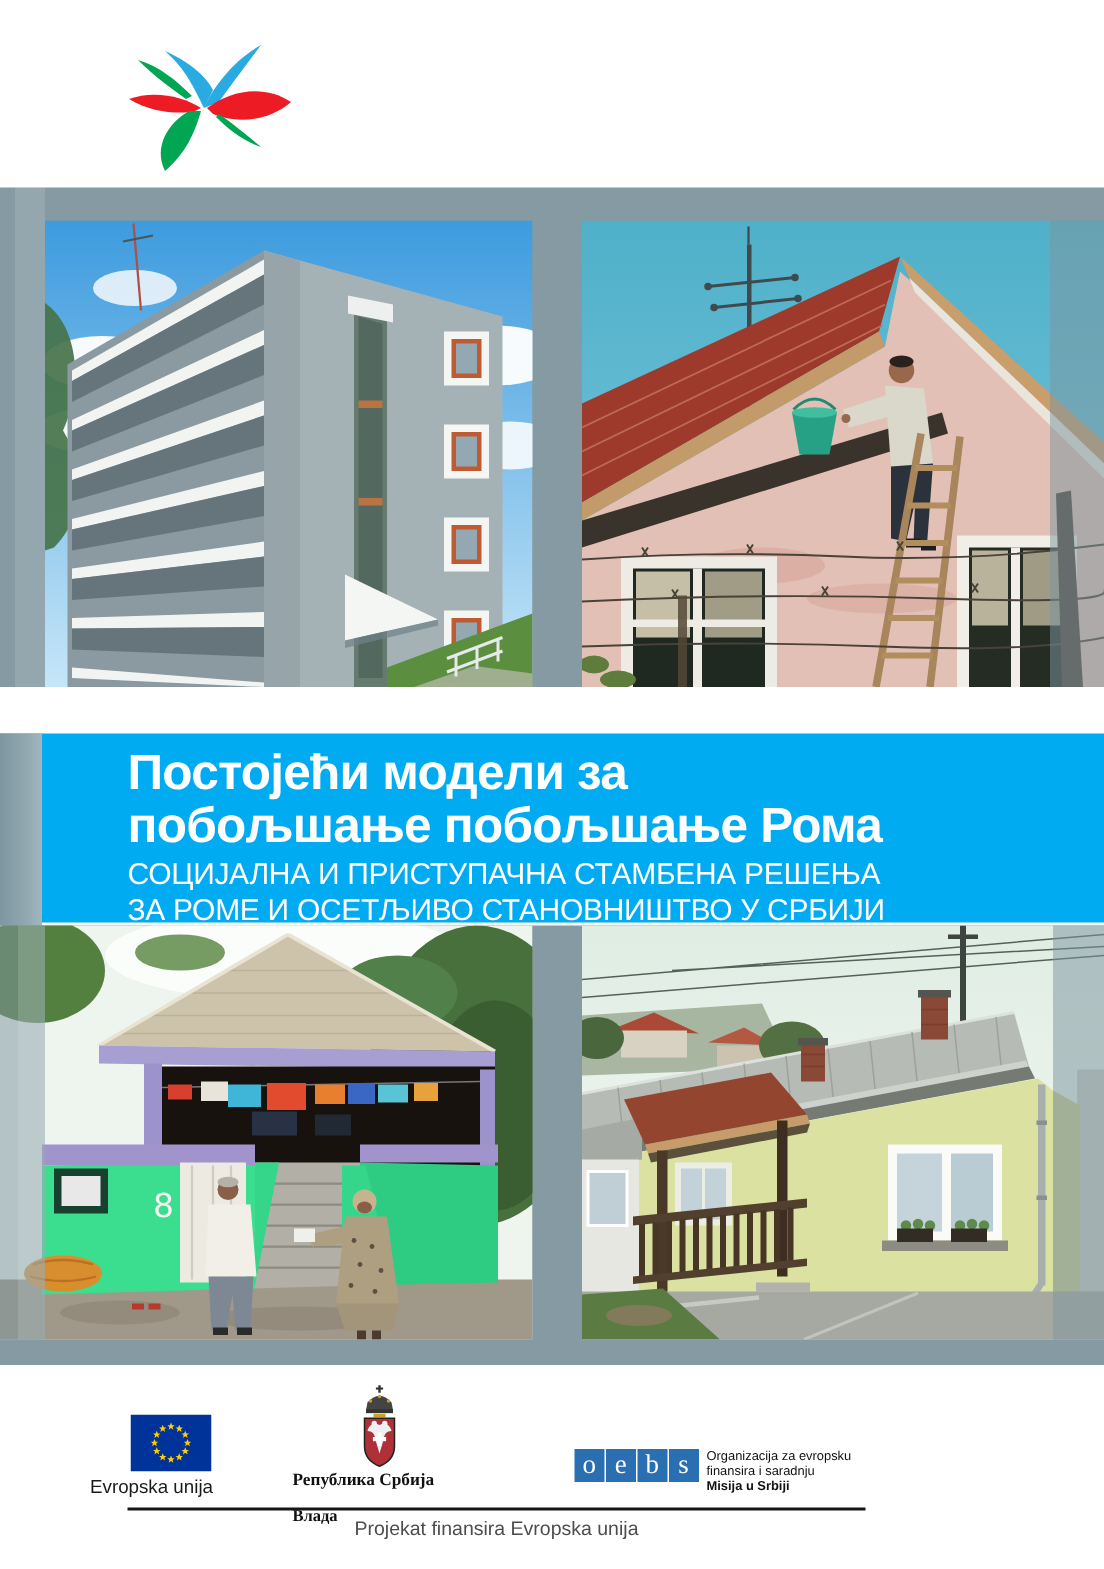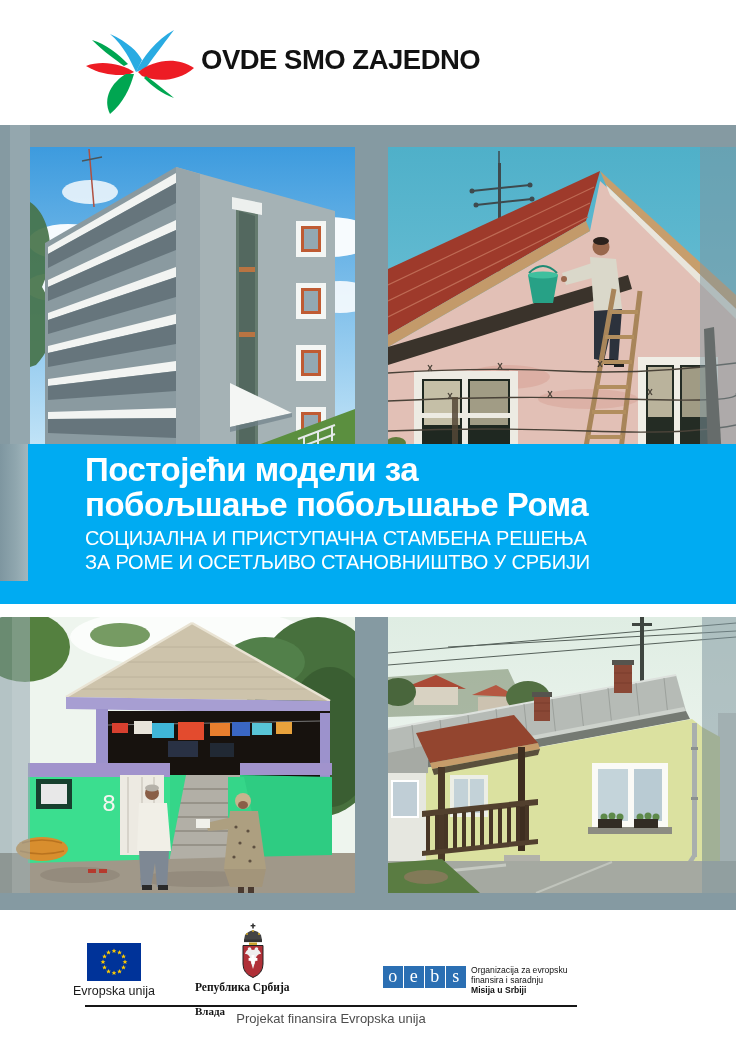--- a/index.html
+++ b/index.html
@@ -18,28 +18,28 @@
 
   
   .collage{left:0;width:736px;background:var(--collage-frame)}
   #collage-top{top:125px;height:333px}
   #collage-bottom{top:617px;height:293px}
   .photo{display:block}
   .overlay{background:rgba(126,150,159,.52)}
   .overlay-light{background:rgba(255,255,255,.13)}
 
   
-  #banner{left:0;top:444px;width:736px;height:160px;background:var(--accent-blue)}
+  #banner{left:0;top:489px;width:736px;height:126px;background:var(--accent-blue)}
   #banner-strip{left:0;top:0;width:28px;height:137px;
     background:linear-gradient(90deg,#7E96A0 0%,#8FA6AE 55%,#A2B6BD 100%)}
   .banner-title{left:85px;color:#fff;font-weight:700;font-size:33px;line-height:35px;white-space:nowrap;letter-spacing:-.5px}
   .banner-sub{left:85px;color:#fff;font-weight:400;font-size:20px;line-height:23.5px;white-space:nowrap;letter-spacing:-.2px}
 
   
-  .caption{font-size:12.5px;color:#1a1a1a;text-align:center}
+  .caption{font-size:12.5px;color:#1a1a1a;text-align:left}
   .gov-cap{font-family:"Liberation Serif",serif;text-align:left;color:#111}
   .gov-cap .l1{font-size:11.5px;font-weight:700}
   .gov-cap .l2{font-size:11px;font-weight:700;margin-top:12px}
   #oebs-squares{left:383px;top:966px;display:flex;gap:1.5px}
   .oebs-sq{width:19.5px;height:22px;background:var(--oebs-blue);color:#fff;
     font-family:"Liberation Serif",serif;font-size:18px;line-height:21px;text-align:center}
   #oebs-text{left:471px;top:966px;font-size:8.6px;line-height:9.8px;color:#111;white-space:nowrap}
   #oebs-text .bold{font-weight:700}
   #footer-rule{left:85px;top:1005px;width:492px;height:2px;background:#161616}
   #funding-note{left:85px;top:1011px;width:492px;text-align:center;font-size:13px;color:#4d4d4d}
@@ -51,21 +51,20 @@
 
   <svg class="abs" style="left:84px;top:28px" width="112" height="88" viewBox="0 0 112 88">
     <path d="M52,44 C46,32 40,18 26,6 C44,14 54,24 58,32 Z" fill="#29ABE2"></path>
     <path d="M52,44 C58,30 72,12 90,2 C78,18 66,34 62,40 Z" fill="#29ABE2"></path>
     <path d="M54,44 C70,32 92,28 110,40 C94,54 72,54 58,48 Z" fill="#ED1C24"></path>
     <path d="M50,44 C38,36 18,32 2,38 C18,48 38,48 46,46 Z" fill="#ED1C24"></path>
     <path d="M50,46 C46,60 40,74 26,86 C18,70 28,54 42,46 Z" fill="#00A651"></path>
     <path d="M44,36 C34,26 22,16 8,12 C20,24 32,32 40,38 Z" fill="#00A651"></path>
     <path d="M60,50 C68,58 78,66 90,70 C78,60 68,52 62,48 Z" fill="#00A651"></path>
   </svg>
-  <div class="abs hdr-title">OVDE SMO ZAJEDNO</div>
 
   <div class="abs collage" id="collage-top">
     <div class="abs overlay-light" style="left:10px;top:0;width:20px;height:333px"></div>
 
     <svg class="abs photo" style="left:30px;top:22px" width="325" height="311" viewBox="0 0 325 311" preserveAspectRatio="none">
       <defs>
           <linearGradient id="gA" x1="0" y1="0" x2="0" y2="1">
         <stop offset="0" stop-color="#3D9BDE"></stop>
             <stop offset="1" stop-color="#C6E6F8"></stop>
           </linearGradient>

